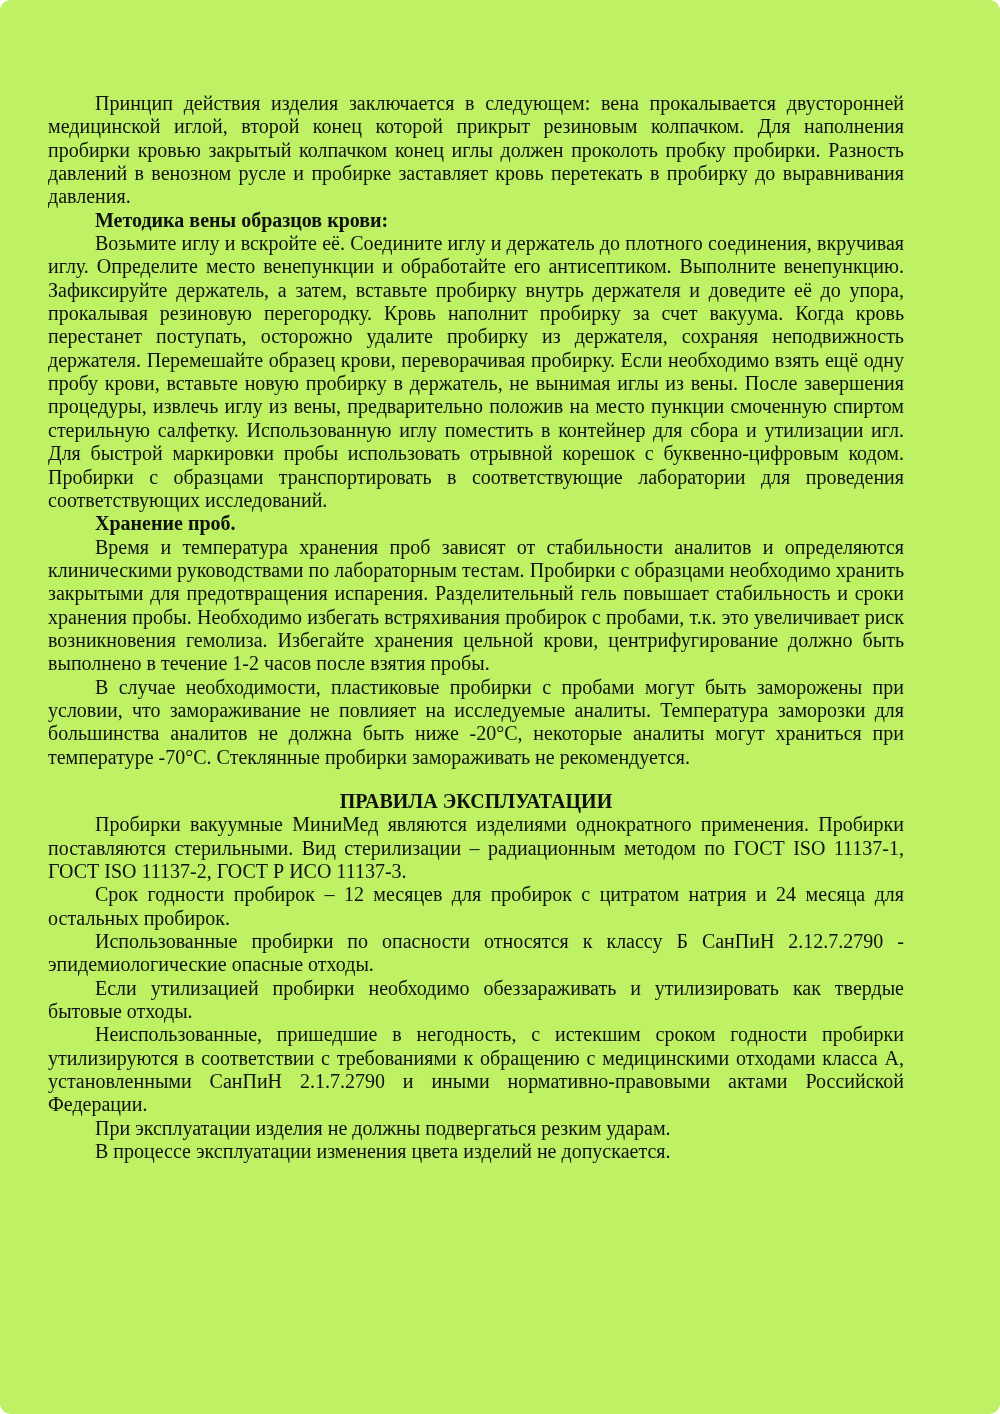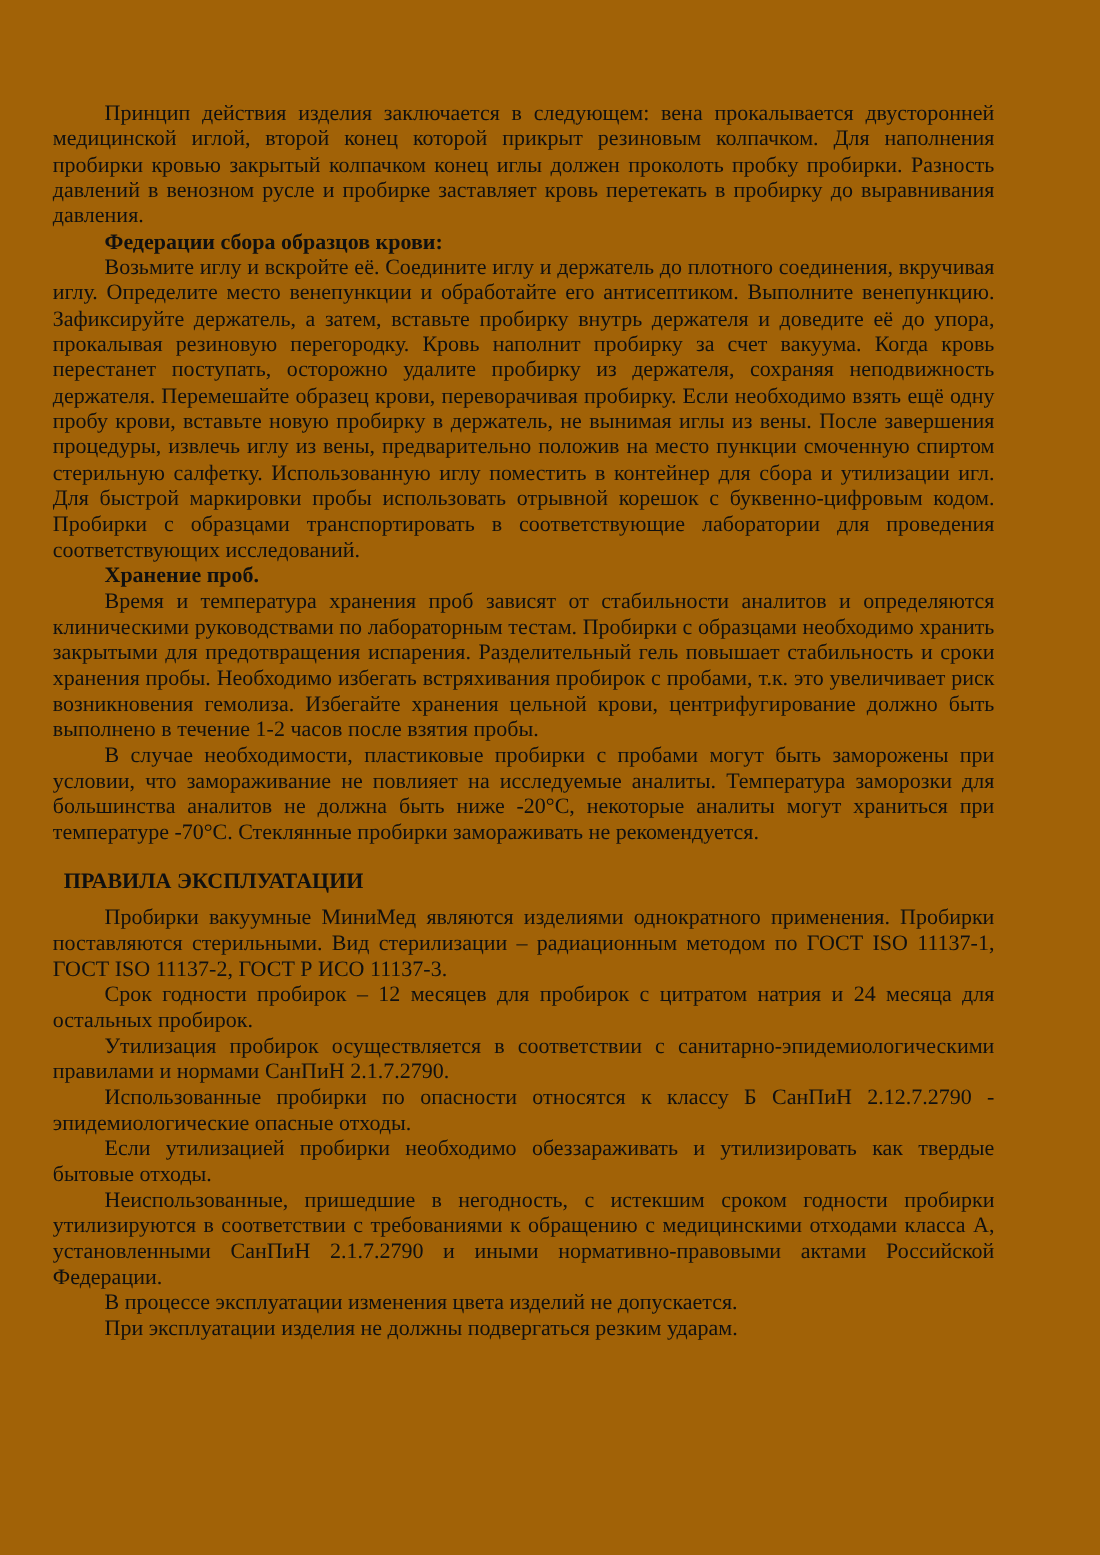--- a/index.html
+++ b/index.html
@@ -10,58 +10,59 @@
   body {
     width: 1000px;
     height: 1414px;
     overflow: hidden;
   }
   .page {
     box-sizing: border-box;
     width: 1000px;
     height: 1414px;
     padding: 92px 96px 40px 48px;
-    background: #a16207;
+    background: #bef264;
     color: #101010;
     font-family: "Liberation Serif", "DejaVu Serif", serif;
     font-size: 20px;
     line-height: 23.35px;
+    border-radius: 11px;
   }
   .para {
     margin: 0;
     text-align: justify;
     text-indent: 47px;
   }
   .run-heading {
     margin: 0;
     font-weight: bold;
     text-align: left;
     text-indent: 47px;
   }
   .center-heading {
-    margin: 10px;
+    margin: 0;
     font-weight: bold;
+    text-align: center;
     text-indent: 0;
   }
   .gap-before {
     margin-top: 21px;
   }
 </style>
 </head>
 <body>
 
 <div class="page">
   <p class="para">Принцип действия изделия заключается в следующем: вена прокалывается двусторонней медицинской иглой, второй конец которой прикрыт резиновым колпачком. Для наполнения пробирки кровью закрытый колпачком конец иглы должен проколоть пробку пробирки. Разность давлений в венозном русле и пробирке заставляет кровь перетекать в пробирку до выравнивания давления.</p>
-  <p class="run-heading">Федерации сбора образцов крови:</p>
+  <p class="run-heading">Методика вены образцов крови:</p>
   <p class="para">Возьмите иглу и вскройте её. Соедините иглу и держатель до плотного соединения, вкручивая иглу. Определите место венепункции и обработайте его антисептиком. Выполните венепункцию. Зафиксируйте держатель, а затем, вставьте пробирку внутрь держателя и доведите её до упора, прокалывая резиновую перегородку. Кровь наполнит пробирку за счет вакуума. Когда кровь перестанет поступать, осторожно удалите пробирку из держателя, сохраняя неподвижность держателя. Перемешайте образец крови, переворачивая пробирку. Если необходимо взять ещё одну пробу крови, вставьте новую пробирку в держатель, не вынимая иглы из вены. После завершения процедуры, извлечь иглу из вены, предварительно положив на место пункции смоченную спиртом стерильную салфетку. Использованную иглу поместить в контейнер для сбора и утилизации игл. Для быстрой маркировки пробы использовать отрывной корешок с буквенно-цифровым кодом. Пробирки с образцами транспортировать в соответствующие лаборатории для проведения соответствующих исследований.</p>
   <p class="run-heading">Хранение проб.</p>
   <p class="para">Время и температура хранения проб зависят от стабильности аналитов и определяются клиническими руководствами по лабораторным тестам. Пробирки с образцами необходимо хранить закрытыми для предотвращения испарения. Разделительный гель повышает стабильность и сроки хранения пробы. Необходимо избегать встряхивания пробирок с пробами, т.к. это увеличивает риск возникновения гемолиза. Избегайте хранения цельной крови, центрифугирование должно быть выполнено в течение 1-2 часов после взятия пробы.</p>
   <p class="para">В случае необходимости, пластиковые пробирки с пробами могут быть заморожены при условии, что замораживание не повлияет на исследуемые аналиты. Температура заморозки для большинства аналитов не должна быть ниже -20°С, некоторые аналиты могут храниться при температуре -70°С. Стеклянные пробирки замораживать не рекомендуется.</p>
   <p class="center-heading gap-before">ПРАВИЛА ЭКСПЛУАТАЦИИ</p>
   <p class="para">Пробирки вакуумные МиниМед являются изделиями однократного применения. Пробирки поставляются стерильными. Вид стерилизации – радиационным методом по ГОСТ ISO 11137-1, ГОСТ ISO 11137-2, ГОСТ Р ИСО 11137-3.</p>
   <p class="para">Срок годности пробирок – 12 месяцев для пробирок с цитратом натрия и 24 месяца для остальных пробирок.</p>
-  <p class="para">Утилизация пробирок осуществляется в соответствии с санитарно-эпидемиологическими правилами и нормами СанПиН 2.1.7.2790.</p>
   <p class="para">Использованные пробирки по опасности относятся к классу Б СанПиН 2.12.7.2790 - эпидемиологические опасные отходы.</p>
   <p class="para">Если утилизацией пробирки необходимо обеззараживать и утилизировать как твердые бытовые отходы.</p>
   <p class="para">Неиспользованные, пришедшие в негодность, с истекшим сроком годности пробирки утилизируются в соответствии с требованиями к обращению с медицинскими отходами класса А, установленными СанПиН 2.1.7.2790 и иными нормативно-правовыми актами Российской Федерации.</p>
+  <p class="para">При эксплуатации изделия не должны подвергаться резким ударам.</p>
   <p class="para">В процессе эксплуатации изменения цвета изделий не допускается.</p>
-  <p class="para">При эксплуатации изделия не должны подвергаться резким ударам.</p>
 </div>
 
 </body></html>

